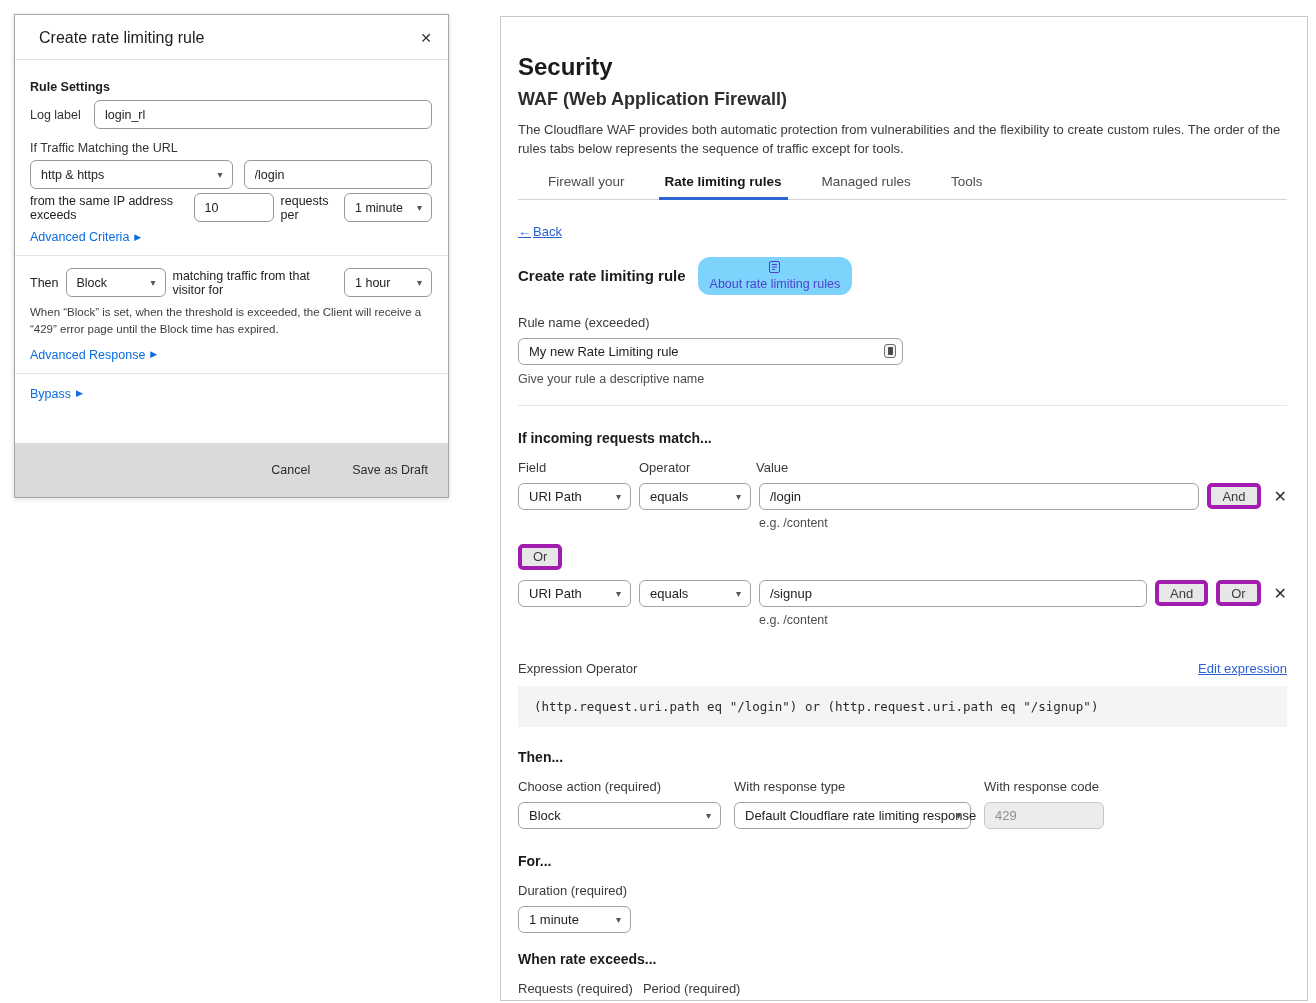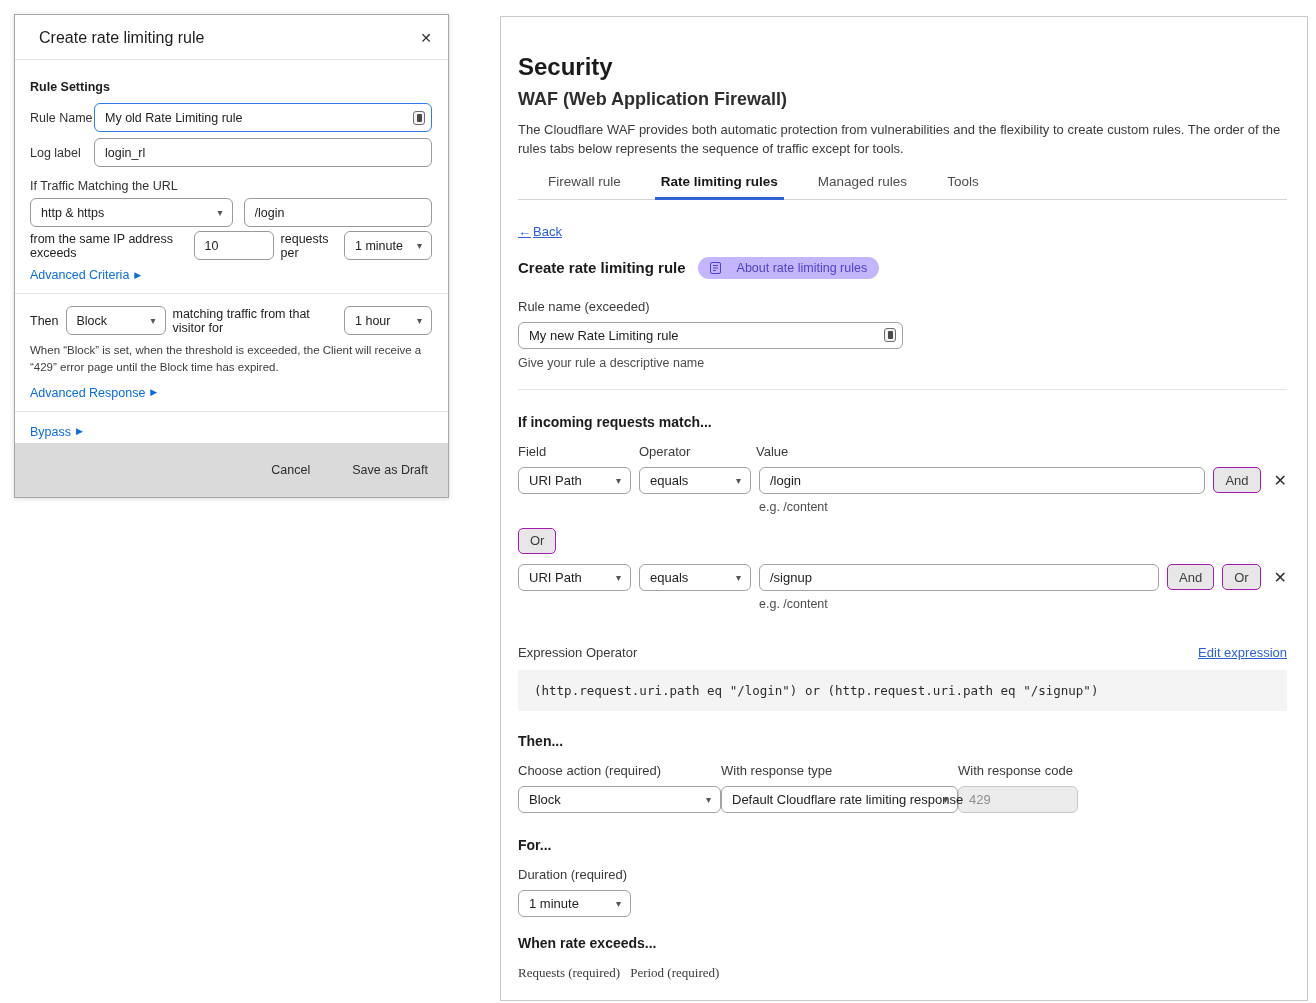--- a/index.html
+++ b/index.html
@@ -82,22 +82,22 @@
   .page-subtitle { font-size:18px; font-weight:700; color:#2d2d2d; margin:0 0 11px; }
   .page-desc { font-size:13px; color:#3a3a3a; line-height:1.45; margin:0 0 9px; max-width:775px; }
   .tabs { display:flex; gap:36px; padding-left:28px; border-bottom:1px solid #d4d4d4; }
   .tab { font-size:13.5px; color:#4c4c4c; padding:6px 2px 10px; cursor:pointer; position:relative; }
   .tab.active { color:#171717; font-weight:bold; }
   .tab.active::after { content:""; position:absolute; left:-4px; right:-4px; bottom:-1px; height:3px; background:#2f63d3; }
   .back-link { display:inline-flex; align-items:center; gap:2px; color:#2b5fd3; font-size:13px; text-decoration:underline; margin:24px 0 18px; cursor:pointer; }
   .form-title-row { display:flex; align-items:center; gap:12px; margin:0 0 20px; }
   .form-title { font-size:15px; font-weight:bold; color:#1b1b1b; }
   .badge {
-    display:inline-flex; align-items:center; gap:16px; background:#c4b5fd; color:#4c42cb;
-    font-size:12.5px; border-radius:12px; padding:4px 12px; cursor:pointer;
+    display:inline-flex; align-items:center; gap:4px; background:#7dd3fc; color:#4c42cb;
+    font-size:12.5px; border-radius:12px; padding:4px 12px; cursor:pointer;flex-direction:column;
   }
   .f-label { font-size:13px; color:#3a3a3a; margin-bottom:8px; }
   .rule-input-wrap { position:relative; width:385px; margin-bottom:7px; }
   .rule-input-wrap input {
     width:100%; height:27px; border:1px solid #a3a3a3; border-radius:6px;
     padding:0 28px 0 10px; font-size:13px; font-family:inherit; color:#222; outline:none;
   }
   .hint { font-size:12.5px; color:#4d4d4d; }
   .divider { height:1px; background:#e5e5e5; margin:19px 0 24px; }
   .sec-heading { font-size:14px; font-weight:bold; color:#1b1b1b; margin:0 0 14px; }
@@ -108,70 +108,61 @@
   .sel-113 { width:113px; flex:none; }
   .sel-112 { width:112px; flex:none; }
   .sel-203 { width:203px; flex:none; }
   .sel-237 { width:237px; flex:none; }
   .sel-107 { width:107px; flex:none; }
   .value-input {
     flex:1; height:27px; border:1px solid #a3a3a3; border-radius:6px; padding:0 10px;
     font-size:13px; font-family:inherit; color:#222; outline:none; min-width:0;
   }
   .gbtn {
-    background:#e7e7e7; border:1px solid #a21caf; border-radius:5px; height:26px;
+    background:#e7e7e7; border:4px solid #a21caf; border-radius:5px; height:26px;
     display:inline-flex; align-items:center; padding:0 11px; font-size:13px; color:#3b3b3b;
     cursor:pointer; flex:none; font-family:inherit;
   }
   .xbtn { font-size:16px; color:#2e2e2e; margin-left:5px; cursor:pointer; flex:none; }
   .cond-hint { margin-left:241px; margin-top:6px; }
   .or-standalone { margin:14px 0 10px; }
   .expr-head { display:flex; justify-content:space-between; align-items:center; margin-top:34px; margin-bottom:10px; }
   .link { color:#2b5fd3; font-size:13px; text-decoration:underline; cursor:pointer; }
   .code-box {
     background:#f4f4f4; padding:13px 16px; font-family:"DejaVu Sans Mono","Liberation Mono",monospace;
     font-size:12.5px; color:#2b2b2b; white-space:pre;
   }
   .then-heading { margin-top:22px; }
-  .cols { display:flex; }
+  .cols { display:flex; gap:13px; }
   .num-input {
     height:27px; border:1px solid #a3a3a3; border-radius:6px; padding:0 10px;
     font-size:13px; font-family:inherit; color:#222; outline:none;
   }
   .disabled-input {
     width:120px; height:27px; background:#ececec; border:1px solid #c8c8c8; border-radius:6px;
     color:#8f8f8f; padding:0 10px; font-size:13px; font-family:inherit;
   }
   .for-heading { margin-top:24px; }
   .rate-heading { margin-top:18px; }
   .rate-cols { display:flex; gap:10px; }
-  .rate-cols .f-label { margin-bottom:21px;font-family:Liberation Serif, serif; }
+  .rate-cols .f-label { margin-bottom:21px; }
   .w101 { width:101px; flex:none; }
 </style>
 </head>
 <body>
 
 <div class="modal">
   <div class="modal-header">
     <span class="modal-title">Create rate limiting rule</span>
     <span class="modal-close">✕</span>
   </div>
 
   <div class="modal-body">
     <div class="m-section-title">Rule Settings</div>
 
-    <div class="m-row sp9">
-      <span class="m-label">Rule Name</span>
-      <span class="m-input focused">
-        <input type="text" value="My old Rate Limiting rule" style="">
-        <span class="autofill">
-            <i></i>
-          </span>
-      </span>
-    </div>
 
     <div class="m-row sp6">
       <span class="m-label">Log label</span>
       <span class="m-input plain">
         <input type="text" value="login_rl" style="">
       </span>
     </div>
 
     <div class="m-caption sp12">If Traffic Matching the URL</div>
 
@@ -233,21 +224,21 @@
     <button class="m-btn">Save as Draft</button>
   </div>
 </div>
 
 <div class="panel">
   <h1 class="page-title">Security</h1>
   <h2 class="page-subtitle">WAF (Web Application Firewall)</h2>
   <p class="page-desc">The Cloudflare WAF provides both automatic protection from vulnerabilities and the flexibility to create custom rules. The order of the rules tabs below represents the sequence of traffic except for tools.</p>
 
   <div class="tabs">
-    <div class="tab">Firewall rule</div>
+    <div class="tab">Firewall your</div>
     <div class="tab active">Rate limiting rules</div>
     <div class="tab">Managed rules</div>
     <div class="tab">Tools</div>
   </div>
 
   <div>
     <span class="back-link">
       <span>←</span>
         <span>Back</span>
     </span>

